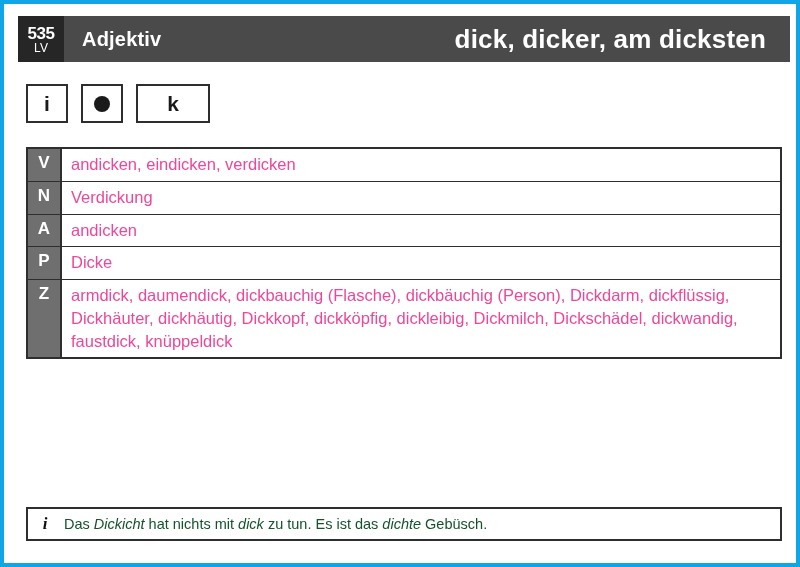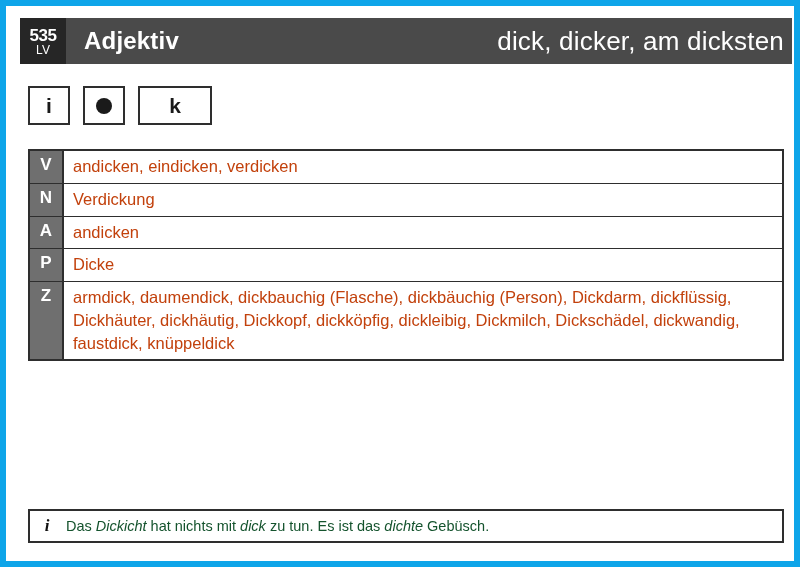--- a/index.html
+++ b/index.html
@@ -12,21 +12,21 @@
     background: #ffffff;
     font-family: "Liberation Sans", sans-serif;
     color: #000000;
     overflow: hidden;
   }
   .page {
     position: relative;
     width: 800px;
     height: 567px;
     box-sizing: border-box;
-    border: 6px solid #0ea5e9;
+    border: 4px solid #0ea5e9;
     background: #ffffff;
   }
 
   
   .header {
     position: absolute;
     left: 14px;
     top: 12px;
     width: 772px;
     height: 46px;
@@ -49,35 +49,35 @@
     font-weight: bold;
     letter-spacing: -0.4px;
   }
   .header-index .sub {
     font-size: 12px;
     font-weight: normal;
     letter-spacing: 0px;
   }
   .header-title {
     color: #ffffff;
-    font-size: 24px;
+    font-size: 20px;
     font-weight: bold;
     padding-left: 18px;
     display: flex;
     align-items: center;
     letter-spacing: 0.2px;
   }
   .header-spacer { flex: 1 1 auto; }
   .header-headword {
     color: #ffffff;
     font-size: 26px;
-    font-weight: normal;
-    display: flex;
-    align-items: center;
-    padding-right: 8px;
+    font-weight: bold;
+    display: flex;
+    align-items: center;
+    padding-right: 24px;
     letter-spacing: 0.2px;
   }
 
   
   .icon-strip {
     position: absolute;
     left: 22px;
     top: 80px;
     display: flex;
     align-items: center;
@@ -131,21 +131,21 @@
     text-align: center;
     vertical-align: top;
     padding: 4px 0 4px 0;
     border-right: 2px solid #2e2e2e;
   }
   .word-table td.content {
     padding: 4px 8px 5px 9px;
     font-size: 16.5px;
     line-height: 1.38;
     vertical-align: top;
-    color: #c2410c;
+    color: #ec4899;
   }
 
   
   .footnote {
     position: absolute;
     left: 22px;
     top: 503px;
     width: 756px;
     height: 34px;
     border: 2px solid #2e2e2e;

